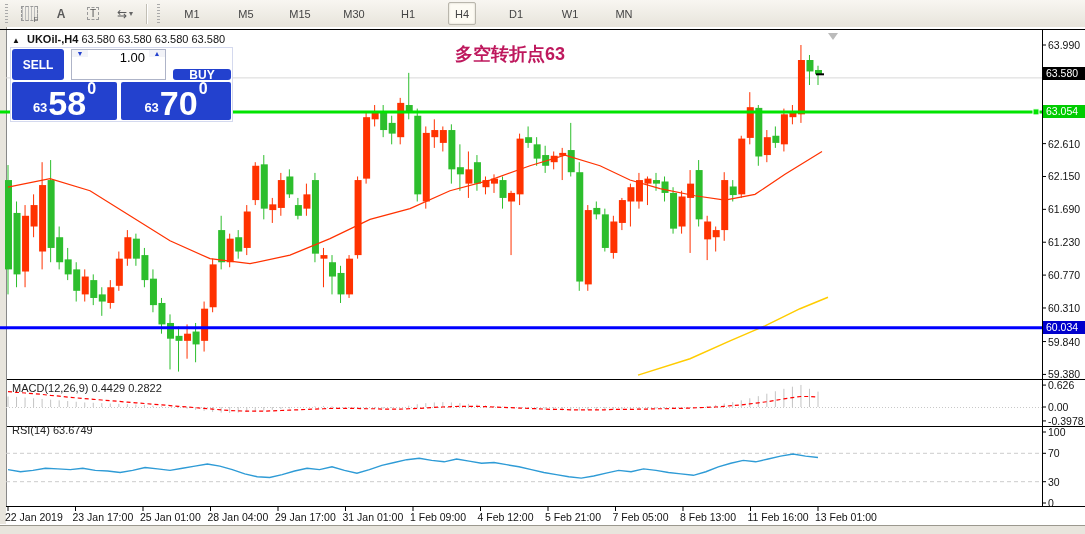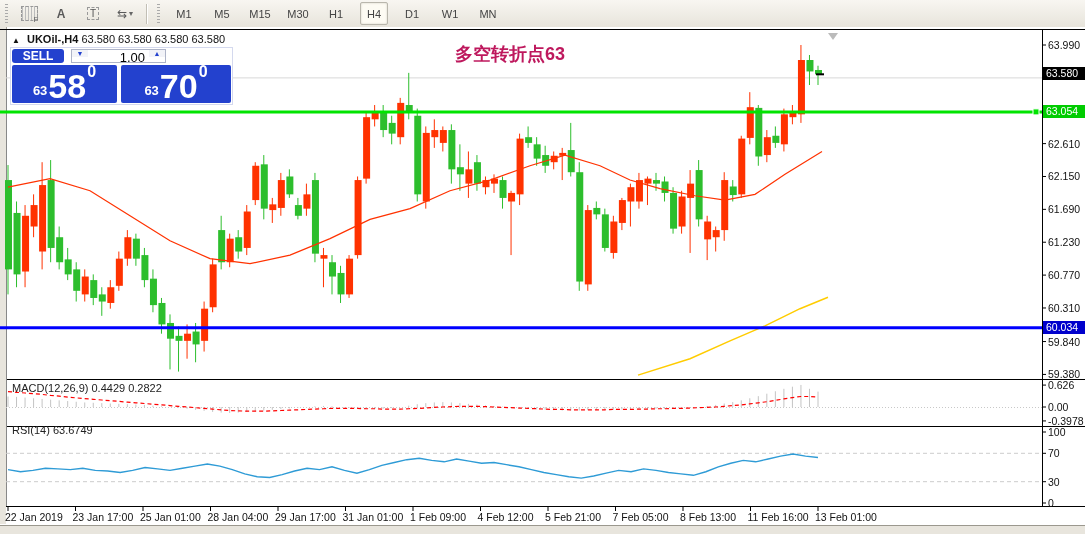--- a/index.html
+++ b/index.html
@@ -15,38 +15,38 @@
   .tbicon{width:24px;height:21px;display:flex;align-items:center;justify-content:center;
     color:#5A5A5A;font-size:12px;margin:0 4px;position:relative;}
   .fgrid{width:15px;height:13px;border:1px dashed #999;position:relative;
     background-image:repeating-linear-gradient(90deg,#BBB 0 1px,transparent 1px 3px);}
   .fgrid span{position:absolute;right:-2px;bottom:-4px;font-size:8px;color:#666;background:transparent;}
   .tbox{border:1px dashed #999;padding:0 2px;font-size:10px;color:#555;}
   .caret{font-size:8px;color:#666;margin-left:2px;}
   .tbsep{width:1px;height:20px;background:#C2BFB5;margin:0 5px;box-shadow:1px 0 0 #FFF;}
   .tfbtn{min-width:26px;height:21px;border:1px solid transparent;border-radius:2px;
     font-size:11px;color:#444;display:flex;align-items:center;justify-content:center;
-    margin:0 5px;cursor:default;}
+    margin:0 13px;cursor:default;}
   .tfbtn.active{background:#FDFBF3;border:1px solid #B9B6AC;box-shadow:inset 0 0 2px #CCC9BE;}
   
   #chartArea{position:absolute;left:0;top:27px;width:1085px;height:507px;background:#FFFFFF;}
   #leftStrip{position:absolute;left:0;top:27px;width:6px;height:497px;
     background:#E8E5DD;border-right:1px solid #A9A69C;}
   #bottomStrip{position:absolute;left:0;top:525px;width:1085px;height:9px;
     background:#E8E5DD;border-top:1px solid #9B988E;}
   #gfx{position:absolute;left:0;top:0;}
   .ovl{position:absolute;z-index:5;}
   #chartTitle{left:12px;top:33px;font-size:11px;font-weight:bold;color:#111;z-index:5;}
   #chartTitle .tri{font-size:8px;margin-right:4px;}
   #annotation{left:455px;top:42px;font-size:18px;font-weight:bold;color:#be185d;z-index:5;}
   .paneLabel{font-size:11px;color:#222;z-index:5;}
   
   #tradePanel{left:10px;top:47px;width:219px;z-index:6;background:#FFF;
     border:1px solid #D4D9EE;padding:1px;}
-  #tpTop{display:flex;height:14px;}
+  #tpTop{display:flex;height:31px;}
   .tpbtn{background:#2341CE;color:#FFF;font-size:12px;font-weight:bold;
     display:flex;align-items:center;justify-content:center;border-radius:3px;}
   #sellBtn{width:52px;}
   #buyBtn{width:58px;margin-left:7px;margin-top:20px;}
   #volBox{flex:1;margin-left:7px;border:1px solid #AEB4C8;background:#FFF;
     display:flex;align-items:flex-start;}
   .stepBtn{width:16px;display:flex;align-items:center;justify-content:center;
     font-size:7px;color:#2341CE;background:#F2F3F8;}
   #volVal{flex:1;display:flex;align-items:center;justify-content:flex-end;
     padding-right:4px;font-size:13px;color:#000;}

